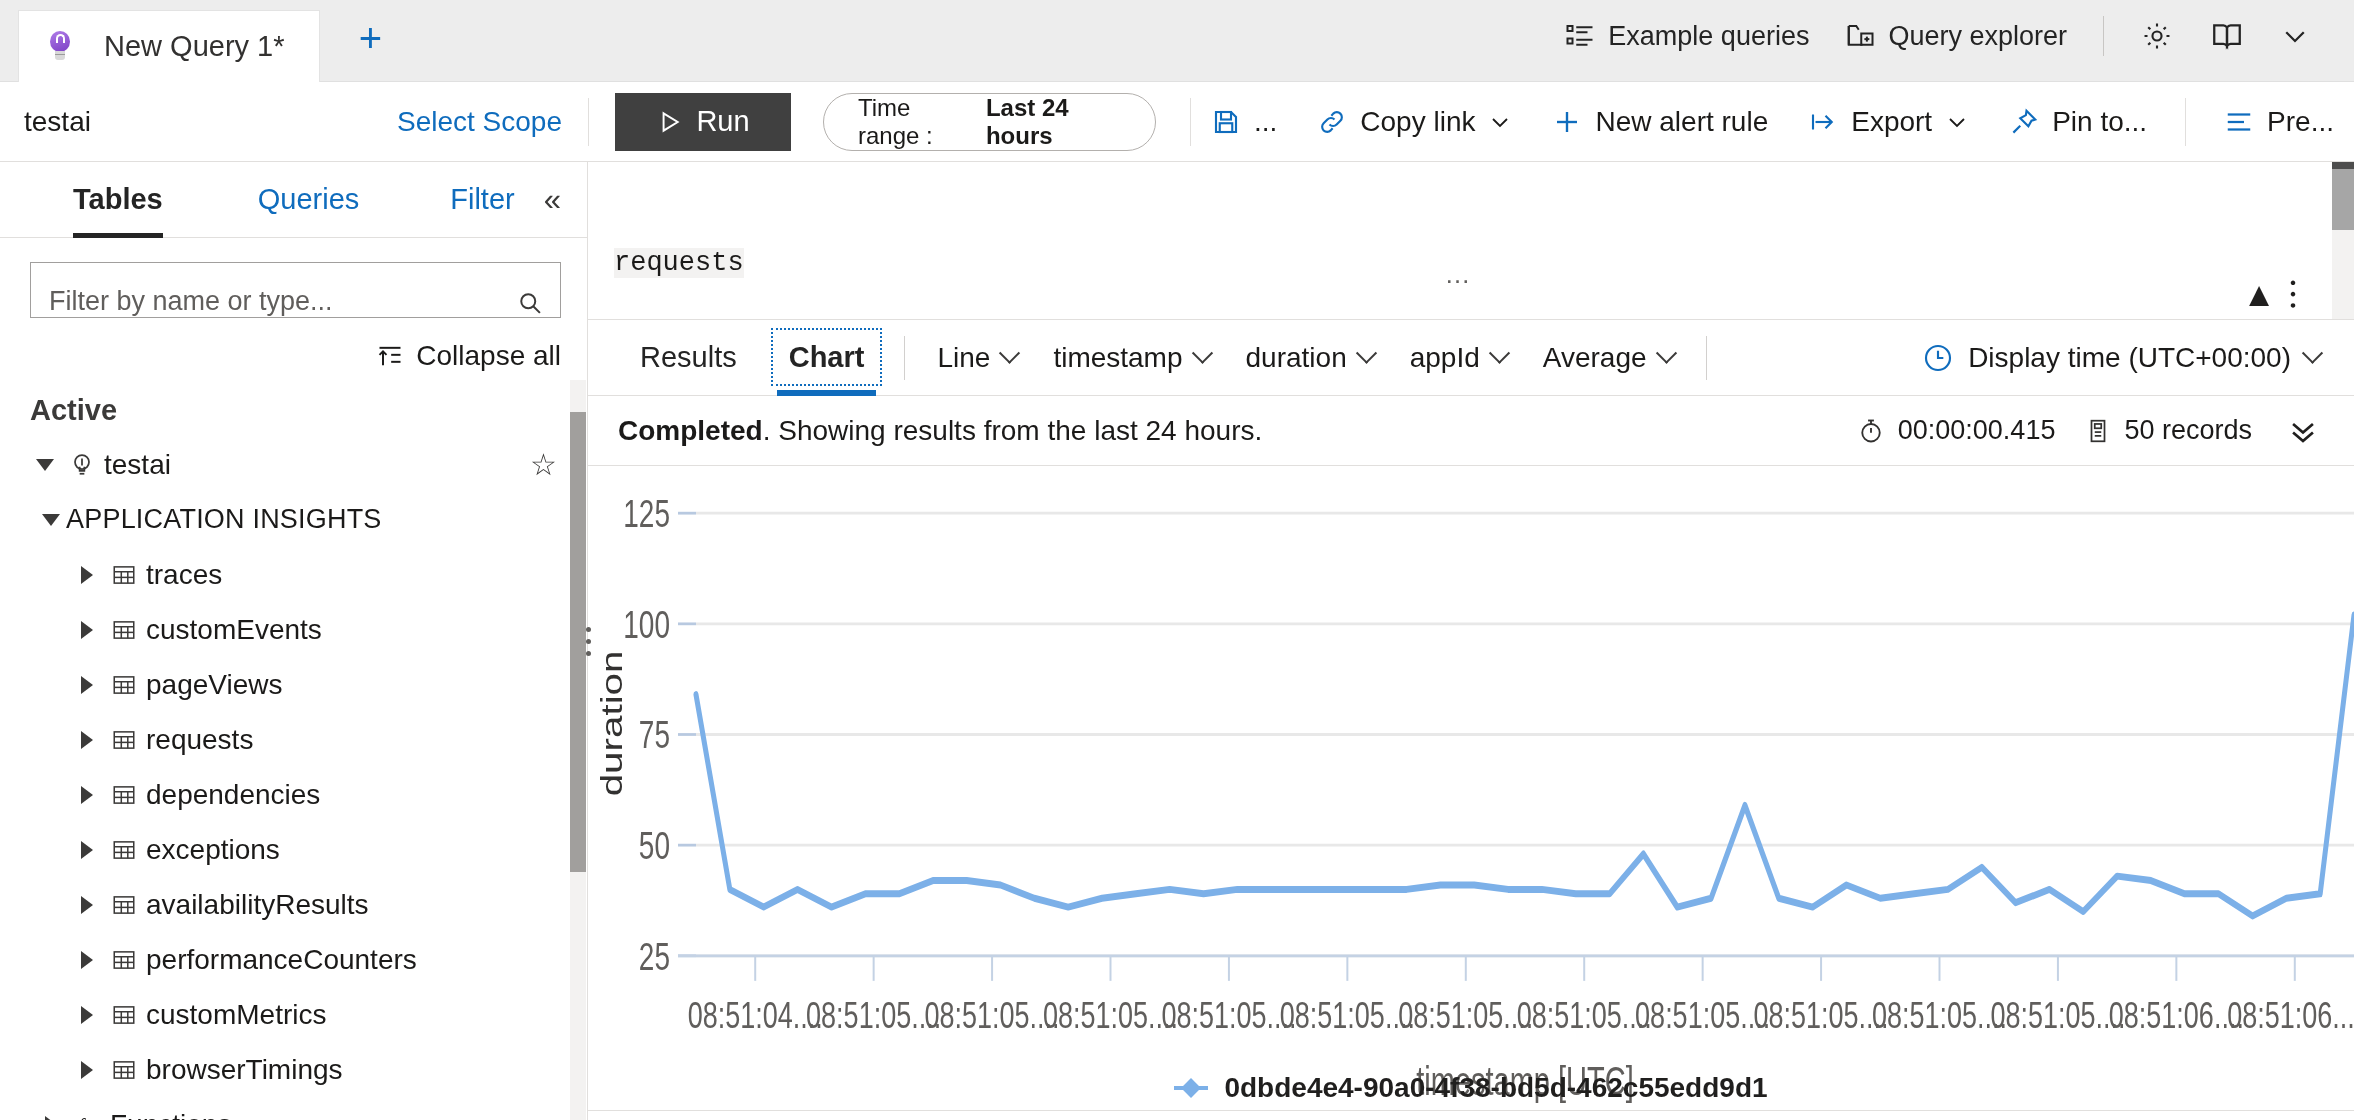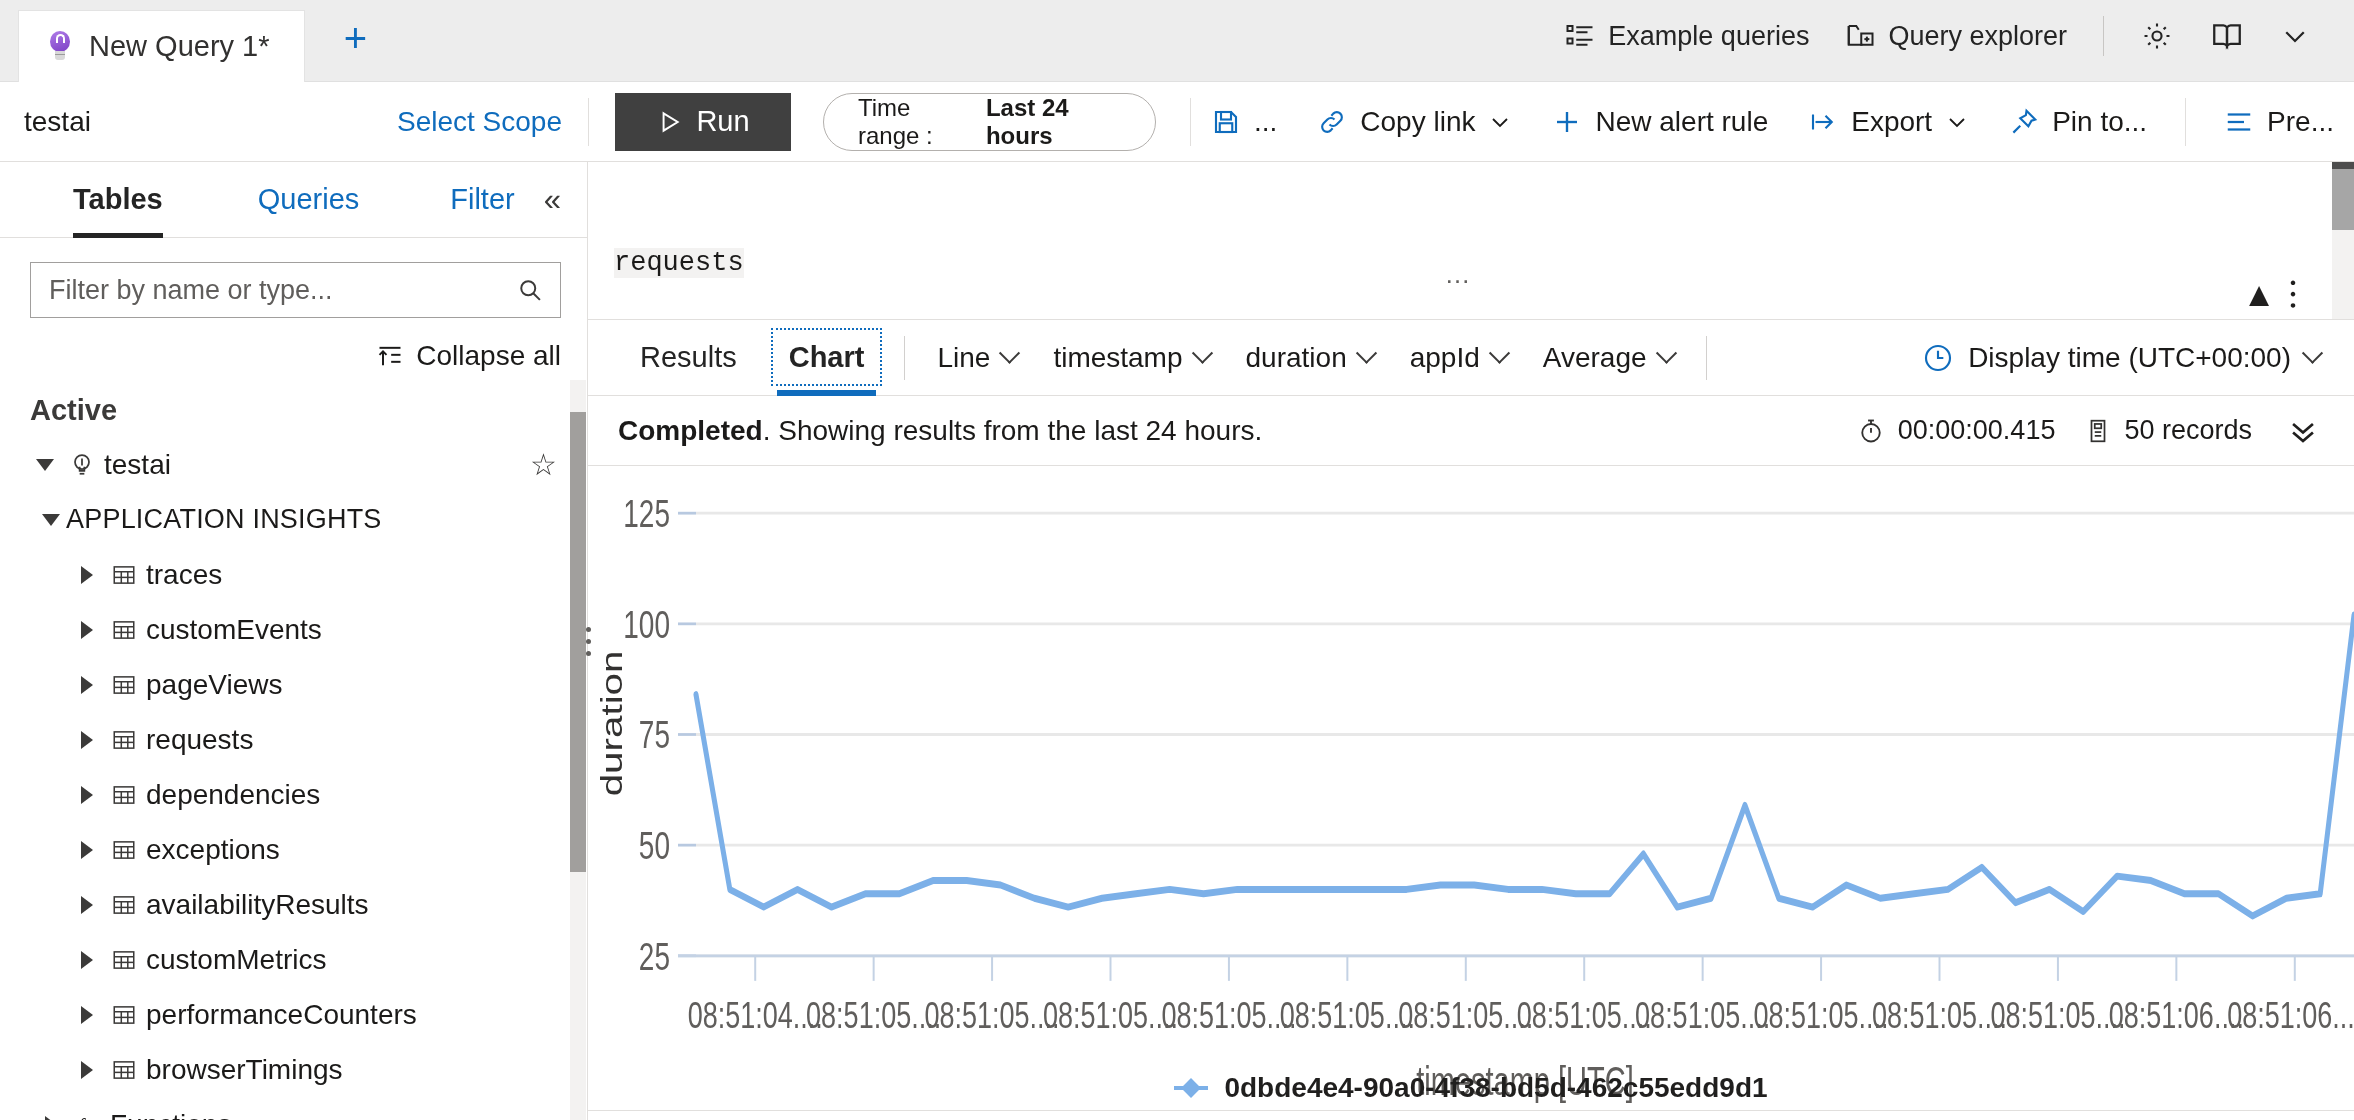--- a/index.html
+++ b/index.html
@@ -13,21 +13,21 @@
   .app { position: relative; width: 2354px; height: 1120px; display: flex; flex-direction: column; }
 
   
   .tabstrip {
     height: 82px; background: #ededed; display: flex; align-items: flex-end;
     border-bottom: 1px solid #e0e0e0; position: relative; flex: none;
   }
   .qtab {
     height: 72px; margin-left: 18px; padding: 0 34px 0 28px;
     background: #ffffff; border: 1px solid #e3e3e3; border-bottom: none;
-    display: flex; align-items: center; gap: 16px;
+    display: flex; align-items: center; gap: 31px;
     font-size: 29px; color: #323130; position: relative; top: 1px;
   }
   .bulb { width: 26px; height: 32px; position: relative; flex: none; }
   .bulb .glass {
     position: absolute; left: 3px; top: 0; width: 20px; height: 21px;
     border-radius: 50%; background: linear-gradient(160deg,#b07de8,#7b3fc4);
   }
   .bulb .fil {
     position: absolute; left: 8.5px; top: 3px; width: 9px; height: 9px;
     border: 2px solid #ffffff; border-radius: 50% 50% 0 0; border-bottom: none;
@@ -102,21 +102,21 @@
     display: flex; align-items: center; position: relative; margin-left: 39px;
   }
   .sbtab:first-child { padding-left: 0; padding-right: 30px; }
   .sbtab.active { color: #242424; font-weight: bold; }
   .sbtab.active::after {
     content: ""; position: absolute; left: 0; right: 30px; bottom: 0; height: 5px; background: #242424;
   }
   .sbcollapse { margin-left: auto; padding-right: 26px; font-size: 31px; color: #3b3a39; }
   .filterwrap { padding: 24px 26px 0 30px; flex: none; }
   .filterbox {
-    height: 56px; border: 1px solid #a19f9d; display: flex; align-items: center;
+    height: 56px; border: 1px solid #a19f9d; display: flex; align-items: flex-end;
     padding: 0 16px 0 18px; background: #ffffff;
   }
   .filterbox input {
     border: none; outline: none; flex: 1; font-size: 27px; color: #1b1a19;
     font-family: "Liberation Sans", sans-serif; background: transparent;
   }
   .filterbox input::placeholder { color: #605e5c; }
   .collapseall {
     display: flex; align-items: center; justify-content: flex-end; gap: 12px;
     padding: 22px 26px 8px 0; font-size: 28px; color: #1b1a19;
@@ -565,36 +565,36 @@
               </span>
               <span class="tico">
                 <svg width="28" height="26" viewBox="0 0 24 24" fill="none" stroke="#3b3a39" stroke-width="1.4">
                   <rect x="3" y="4.5" width="18" height="15"></rect>
                   <line x1="3" y1="9" x2="21" y2="9"></line>
                   <line x1="3" y1="14.2" x2="21" y2="14.2"></line>
                   <line x1="9.5" y1="9" x2="9.5" y2="19.5"></line>
                   <line x1="15.5" y1="9" x2="15.5" y2="19.5"></line>
                 </svg>
               </span>
+              <span class="tlabel">performanceCounters</span>
+            </div>
+            <div class="trow indent2">
+              <span class="caret">
+                <i class="caret-r"></i>
+              </span>
+              <span class="tico">
+                <svg width="28" height="26" viewBox="0 0 24 24" fill="none" stroke="#3b3a39" stroke-width="1.4">
+                  <rect x="3" y="4.5" width="18" height="15"></rect>
+                  <line x1="3" y1="9" x2="21" y2="9"></line>
+                  <line x1="3" y1="14.2" x2="21" y2="14.2"></line>
+                  <line x1="9.5" y1="9" x2="9.5" y2="19.5"></line>
+                  <line x1="15.5" y1="9" x2="15.5" y2="19.5"></line>
+                </svg>
+              </span>
               <span class="tlabel">customMetrics</span>
-            </div>
-            <div class="trow indent2">
-              <span class="caret">
-                <i class="caret-r"></i>
-              </span>
-              <span class="tico">
-                <svg width="28" height="26" viewBox="0 0 24 24" fill="none" stroke="#3b3a39" stroke-width="1.4">
-                  <rect x="3" y="4.5" width="18" height="15"></rect>
-                  <line x1="3" y1="9" x2="21" y2="9"></line>
-                  <line x1="3" y1="14.2" x2="21" y2="14.2"></line>
-                  <line x1="9.5" y1="9" x2="9.5" y2="19.5"></line>
-                  <line x1="15.5" y1="9" x2="15.5" y2="19.5"></line>
-                </svg>
-              </span>
-              <span class="tlabel">performanceCounters</span>
             </div>
             <div class="trow indent2">
               <span class="caret">
                 <i class="caret-r"></i>
               </span>
               <span class="tico">
                 <svg width="28" height="26" viewBox="0 0 24 24" fill="none" stroke="#3b3a39" stroke-width="1.4">
                   <rect x="3" y="4.5" width="18" height="15"></rect>
                   <line x1="3" y1="9" x2="21" y2="9"></line>
                   <line x1="3" y1="14.2" x2="21" y2="14.2"></line>

